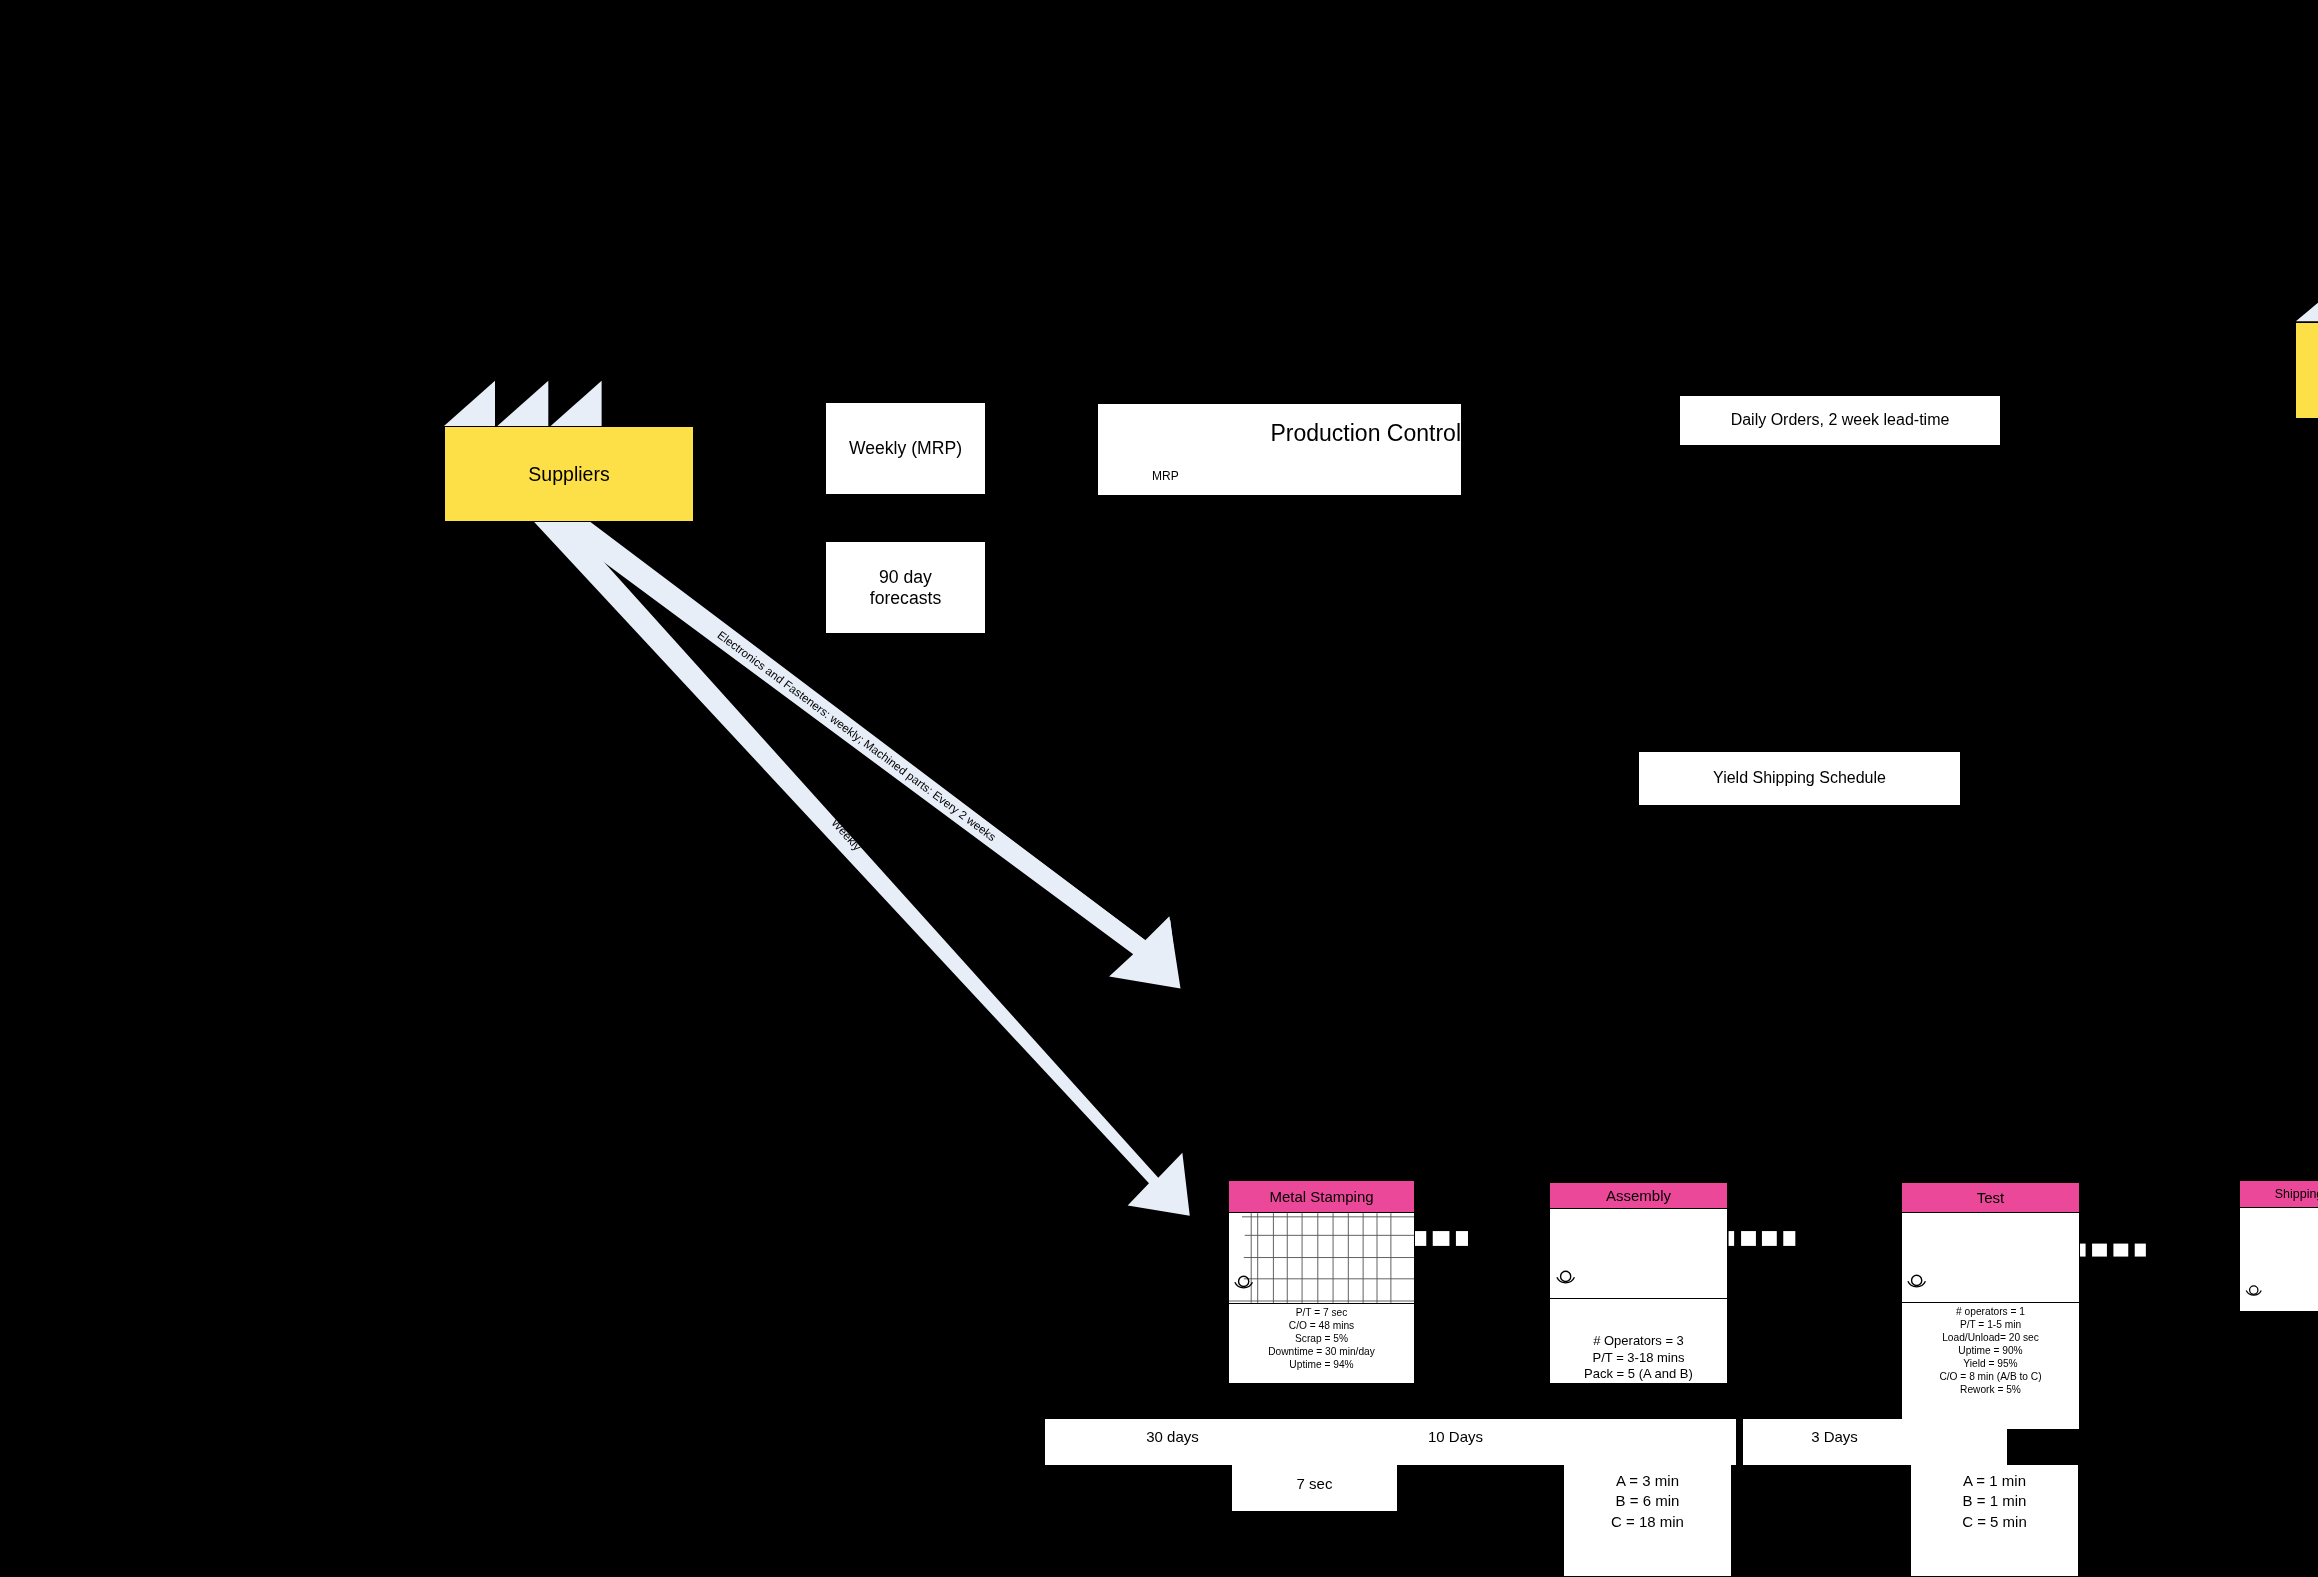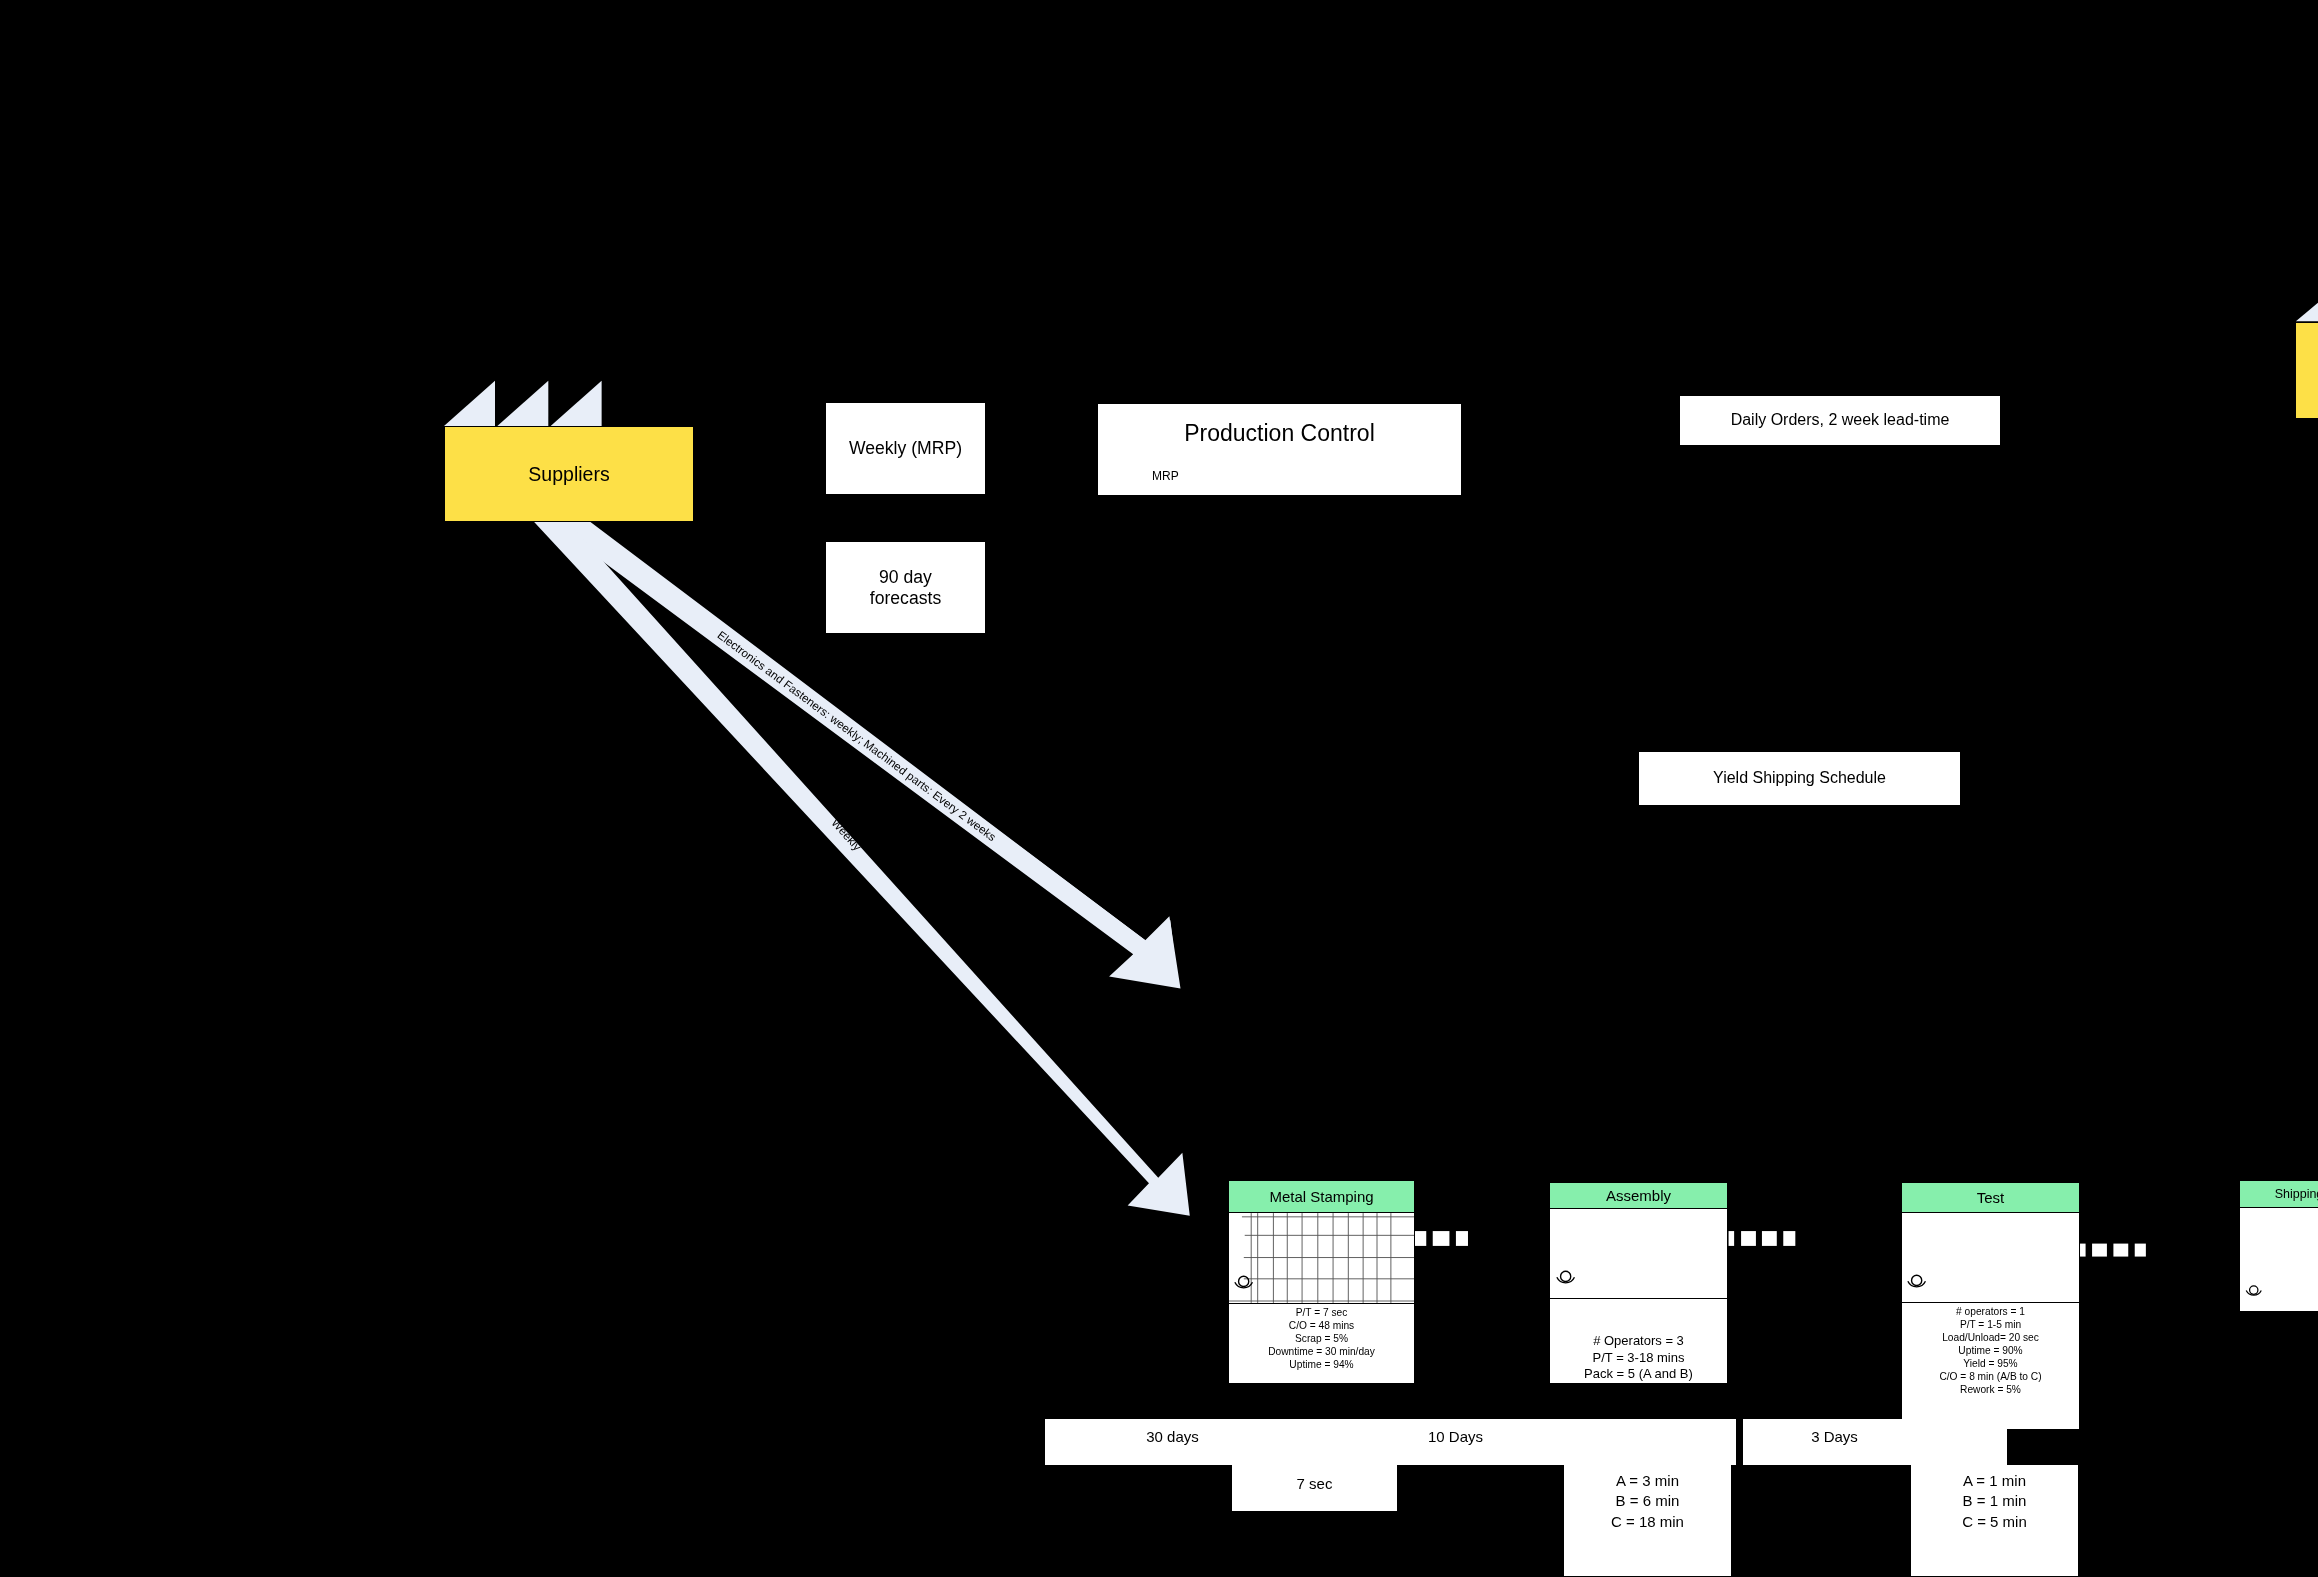--- a/index.html
+++ b/index.html
@@ -17,21 +17,21 @@
 
   
   .factory{position:absolute;}
   .factory .body{position:absolute;left:0;width:100%;background:#fde047;
                  border:0.5px solid #000;display:flex;align-items:center;
                  justify-content:center;}
 
   
   .proc{position:absolute;background:#fff;border:0.5px solid #000;
         display:flex;flex-direction:column;}
-  .proc .phead{background:#86efac;border-bottom:0.5px solid #000;
+  .proc .phead{background:#ec4899;border-bottom:0.5px solid #000;
                text-align:center;display:flex;align-items:center;
                justify-content:center;}
   .proc .pbody{position:relative;flex:0 0 auto;background:#fff;
                border-bottom:0.5px solid #000;overflow:hidden;}
   .proc .pdata{text-align:center;line-height:1.28;padding-top:1.9px;}
 
   
   .oper{position:absolute;width:21.3px;height:18.5px;}
 
   
@@ -109,21 +109,21 @@
   </div>
 
   <div class="node infobox" style="left:825px;top:402px;width:161px;height:93px;font-size:17.6px;">Weekly (MRP)</div>
 
   <div class="node infobox" style="left:825px;top:541px;width:161px;height:93px;font-size:17.6px;white-space:pre-line;">
     <span>90 day
 forecasts</span>
   </div>
 
   <div class="node" style="left:1097px;top:403px;width:365px;height:93px;background:#fff;border:0.5px solid #000;">
-    <div style="position:absolute;left:0;right:0;top:16px;text-align:center;font-size:23px;">Production Control</div>
+    <div style="position:absolute;left:0;right:0;top:16px;text-align:right;font-size:23px;">Production Control</div>
     <div style="position:absolute;left:46px;top:65px;font-size:12px;margin-left:8px;">MRP</div>
   </div>
 
   <div class="node infobox" style="left:1679px;top:395px;width:322px;height:51px;font-size:16px;">Daily Orders, 2 week lead-time</div>
 
   <div class="node infobox" style="left:1638px;top:751px;width:323px;height:55px;font-size:16px;">Yield Shipping Schedule</div>
 
   <div class="rot" style="left:723px;top:628px;transform:rotate(36.6deg);font-size:11.6px;">
     <span>Electronics and Fasteners: weekly; Machined parts: Every 2 weeks</span>
   </div>

